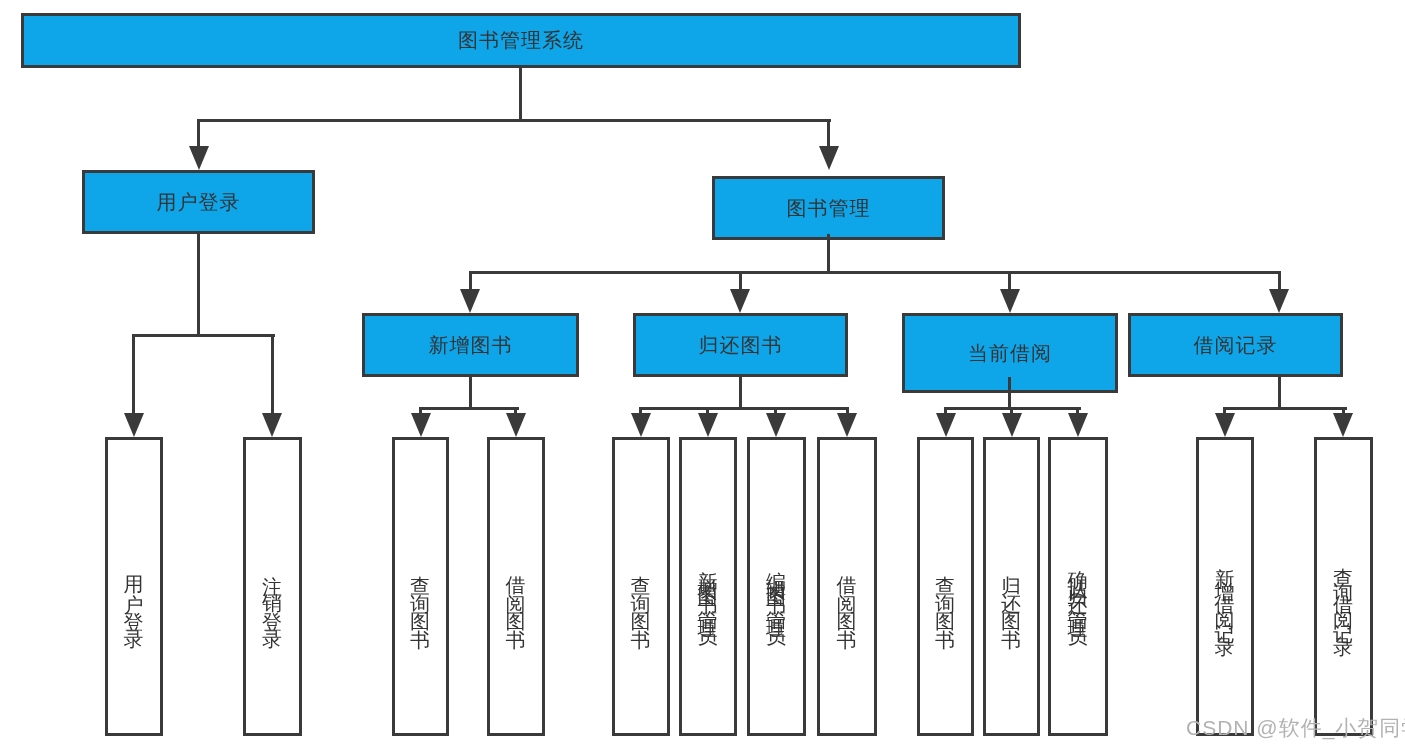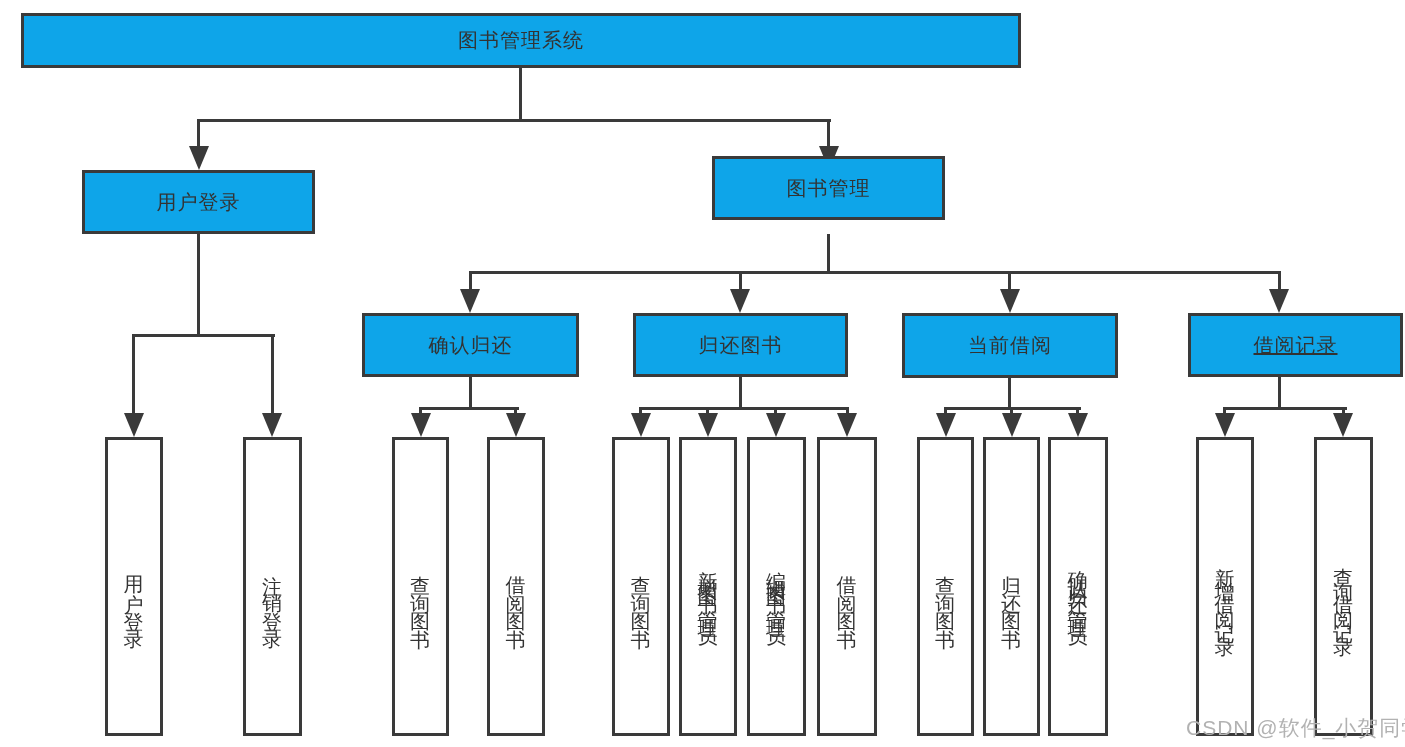--- a/index.html
+++ b/index.html
@@ -81,21 +81,21 @@
   <div class="vline" style="left:519px; top:68px; height:54px;"></div>
   <div class="hline" style="left:197px; top:119px; width:634px;"></div>
   <div class="vline" style="left:197px; top:119px; height:31px;"></div>
   <div class="arrow" style="left:189px; top:146px;"></div>
   <div class="vline" style="left:827px; top:119px; height:31px;"></div>
   <div class="arrow" style="left:819px; top:146px;"></div>
 
   <div class="node" style="left:82px; top:170px; width:233px; height:64px;">
     <span>用户登录</span>
   </div>
-  <div class="node" style="left:712px; top:156px; width:233px; height:64px;">
+  <div class="node" style="left:712px; top:176px; width:233px; height:64px;">
     <span>图书管理</span>
   </div>
 
   <div class="vline" style="left:197px; top:234px; height:103px;"></div>
   <div class="hline" style="left:132px; top:334px; width:143px;"></div>
   <div class="vline" style="left:132px; top:334px; height:85px;"></div>
   <div class="arrow" style="left:124px; top:413px;"></div>
   <div class="vline" style="left:271px; top:334px; height:85px;"></div>
   <div class="arrow" style="left:262px; top:413px;"></div>
 
@@ -104,29 +104,29 @@
   <div class="vline" style="left:469px; top:271px; height:22px;"></div>
   <div class="arrow" style="left:460px; top:289px;"></div>
   <div class="vline" style="left:739px; top:271px; height:22px;"></div>
   <div class="arrow" style="left:730px; top:289px;"></div>
   <div class="vline" style="left:1008px; top:271px; height:22px;"></div>
   <div class="arrow" style="left:1000px; top:289px;"></div>
   <div class="vline" style="left:1278px; top:271px; height:22px;"></div>
   <div class="arrow" style="left:1269px; top:289px;"></div>
 
   <div class="node" style="left:362px; top:313px; width:217px; height:64px;">
-    <span>确认归还</span>
+    <span>新增图书</span>
   </div>
   <div class="node" style="left:633px; top:313px; width:215px; height:64px;">
     <span>归还图书</span>
   </div>
-  <div class="node" style="left:902px; top:313px; width:216px; height:65px;">
+  <div class="node" style="left:902px; top:313px; width:216px; height:80px;">
     <span>当前借阅</span>
   </div>
-  <div class="node" style="left:1188px; top:313px; width:215px; height:64px;text-decoration:underline;">
+  <div class="node" style="left:1128px; top:313px; width:215px; height:64px;">
     <span>借阅记录</span>
   </div>
 
   <div class="vline" style="left:469px; top:377px; height:33px;"></div>
   <div class="hline" style="left:419px; top:407px; width:100px;"></div>
   <div class="vline" style="left:419px; top:407px; height:12px;"></div>
   <div class="arrow" style="left:411px; top:413px;"></div>
   <div class="vline" style="left:514px; top:407px; height:12px;"></div>
   <div class="arrow" style="left:506px; top:413px;"></div>
 

